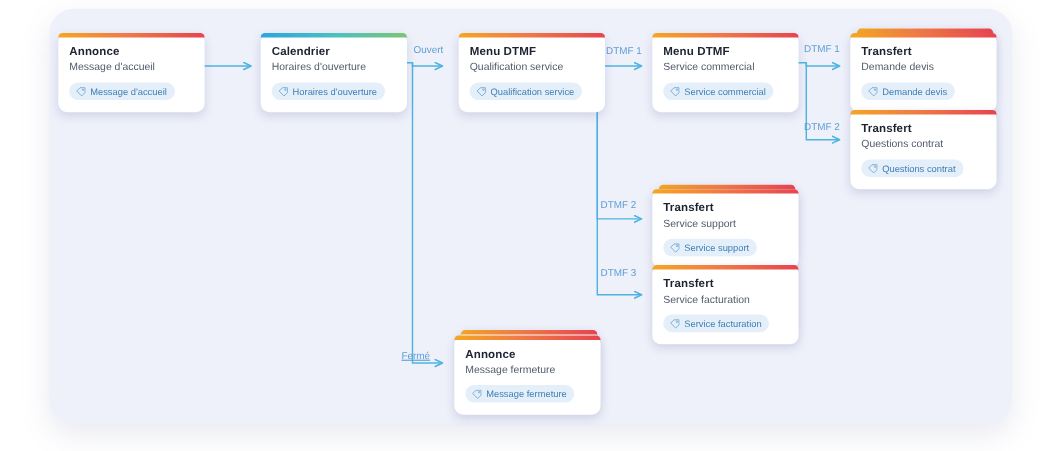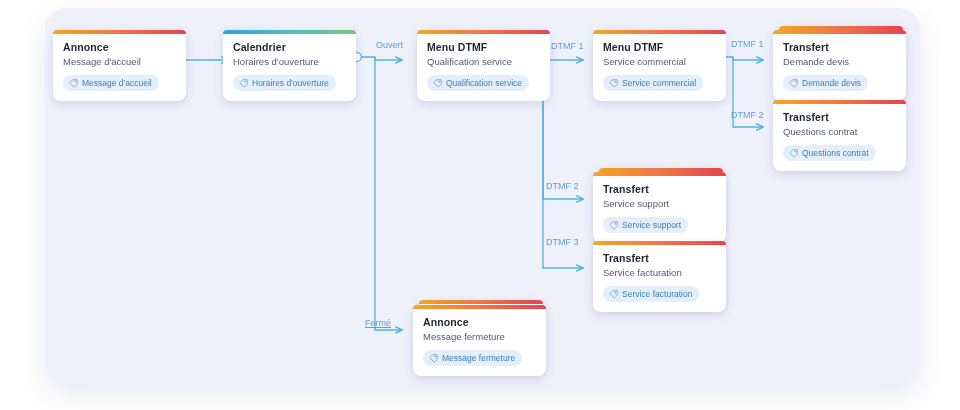--- a/index.html
+++ b/index.html
@@ -136,21 +136,21 @@
         <path d="M722.6,57 L733,57 L733,60 L763,60" marker-end="url(#arw)"></path>
         <path d="M733,57 L733,127 L763,127" marker-end="url(#arw)"></path>
       </g>
     </g>
   </svg>
 
   <div class="edge-label" style="left:376px; top:40px;text-align:right;">Ouvert</div>
   <div class="edge-label" style="left:365px; top:318px;text-decoration:underline;">Fermé</div>
   <div class="edge-label" style="left:551px; top:41px;">DTMF 1</div>
   <div class="edge-label" style="left:546px; top:181px;">DTMF 2</div>
-  <div class="edge-label" style="left:546px; top:237px;">DTMF 3</div>
+  <div class="edge-label" style="left:546px; top:243px;">DTMF 3</div>
   <div class="edge-label" style="left:731px; top:39px;">DTMF 1</div>
   <div class="edge-label" style="left:731px; top:110px;">DTMF 2</div>
 
   <div class="stack-shadow" style="left:779px; top:26px;">
     <div class="bar2"></div>
   </div>
   <div class="stack-shadow" style="left:779px; top:96px;">
     <div class="bar2"></div>
   </div>
   <div class="stack-shadow" style="left:599px; top:168px;">
@@ -171,21 +171,21 @@
       <span class="tag">
         <svg width="9" height="9" viewBox="0 0 12 12">
           <path d="M1,5 L5,1 L11,1 L11,7 L7,11 L1,5 Z" fill="none" stroke="#6aa3cf" stroke-width="1" stroke-linejoin="round"></path>
           <circle cx="8.6" cy="3.4" r="0.9" fill="none" stroke="#6aa3cf" stroke-width="0.9"></circle>
         </svg>
         <span>Message d'accueil</span>
       </span>
     </div>
   </div>
 
-  <div class="node teal" style="left:223px; top:30px;">
+  <div class="node teal" style="left:237px; top:30px;">
     <div class="bar"></div>
     <div class="body">
       <div class="title">Calendrier</div>
       <div class="subtitle">Horaires d'ouverture</div>
       <span class="tag">
         <svg width="9" height="9" viewBox="0 0 12 12">
           <path d="M1,5 L5,1 L11,1 L11,7 L7,11 L1,5 Z" fill="none" stroke="#6aa3cf" stroke-width="1" stroke-linejoin="round"></path>
           <circle cx="8.6" cy="3.4" r="0.9" fill="none" stroke="#6aa3cf" stroke-width="0.9"></circle>
         </svg>
         <span>Horaires d'ouverture</span>

